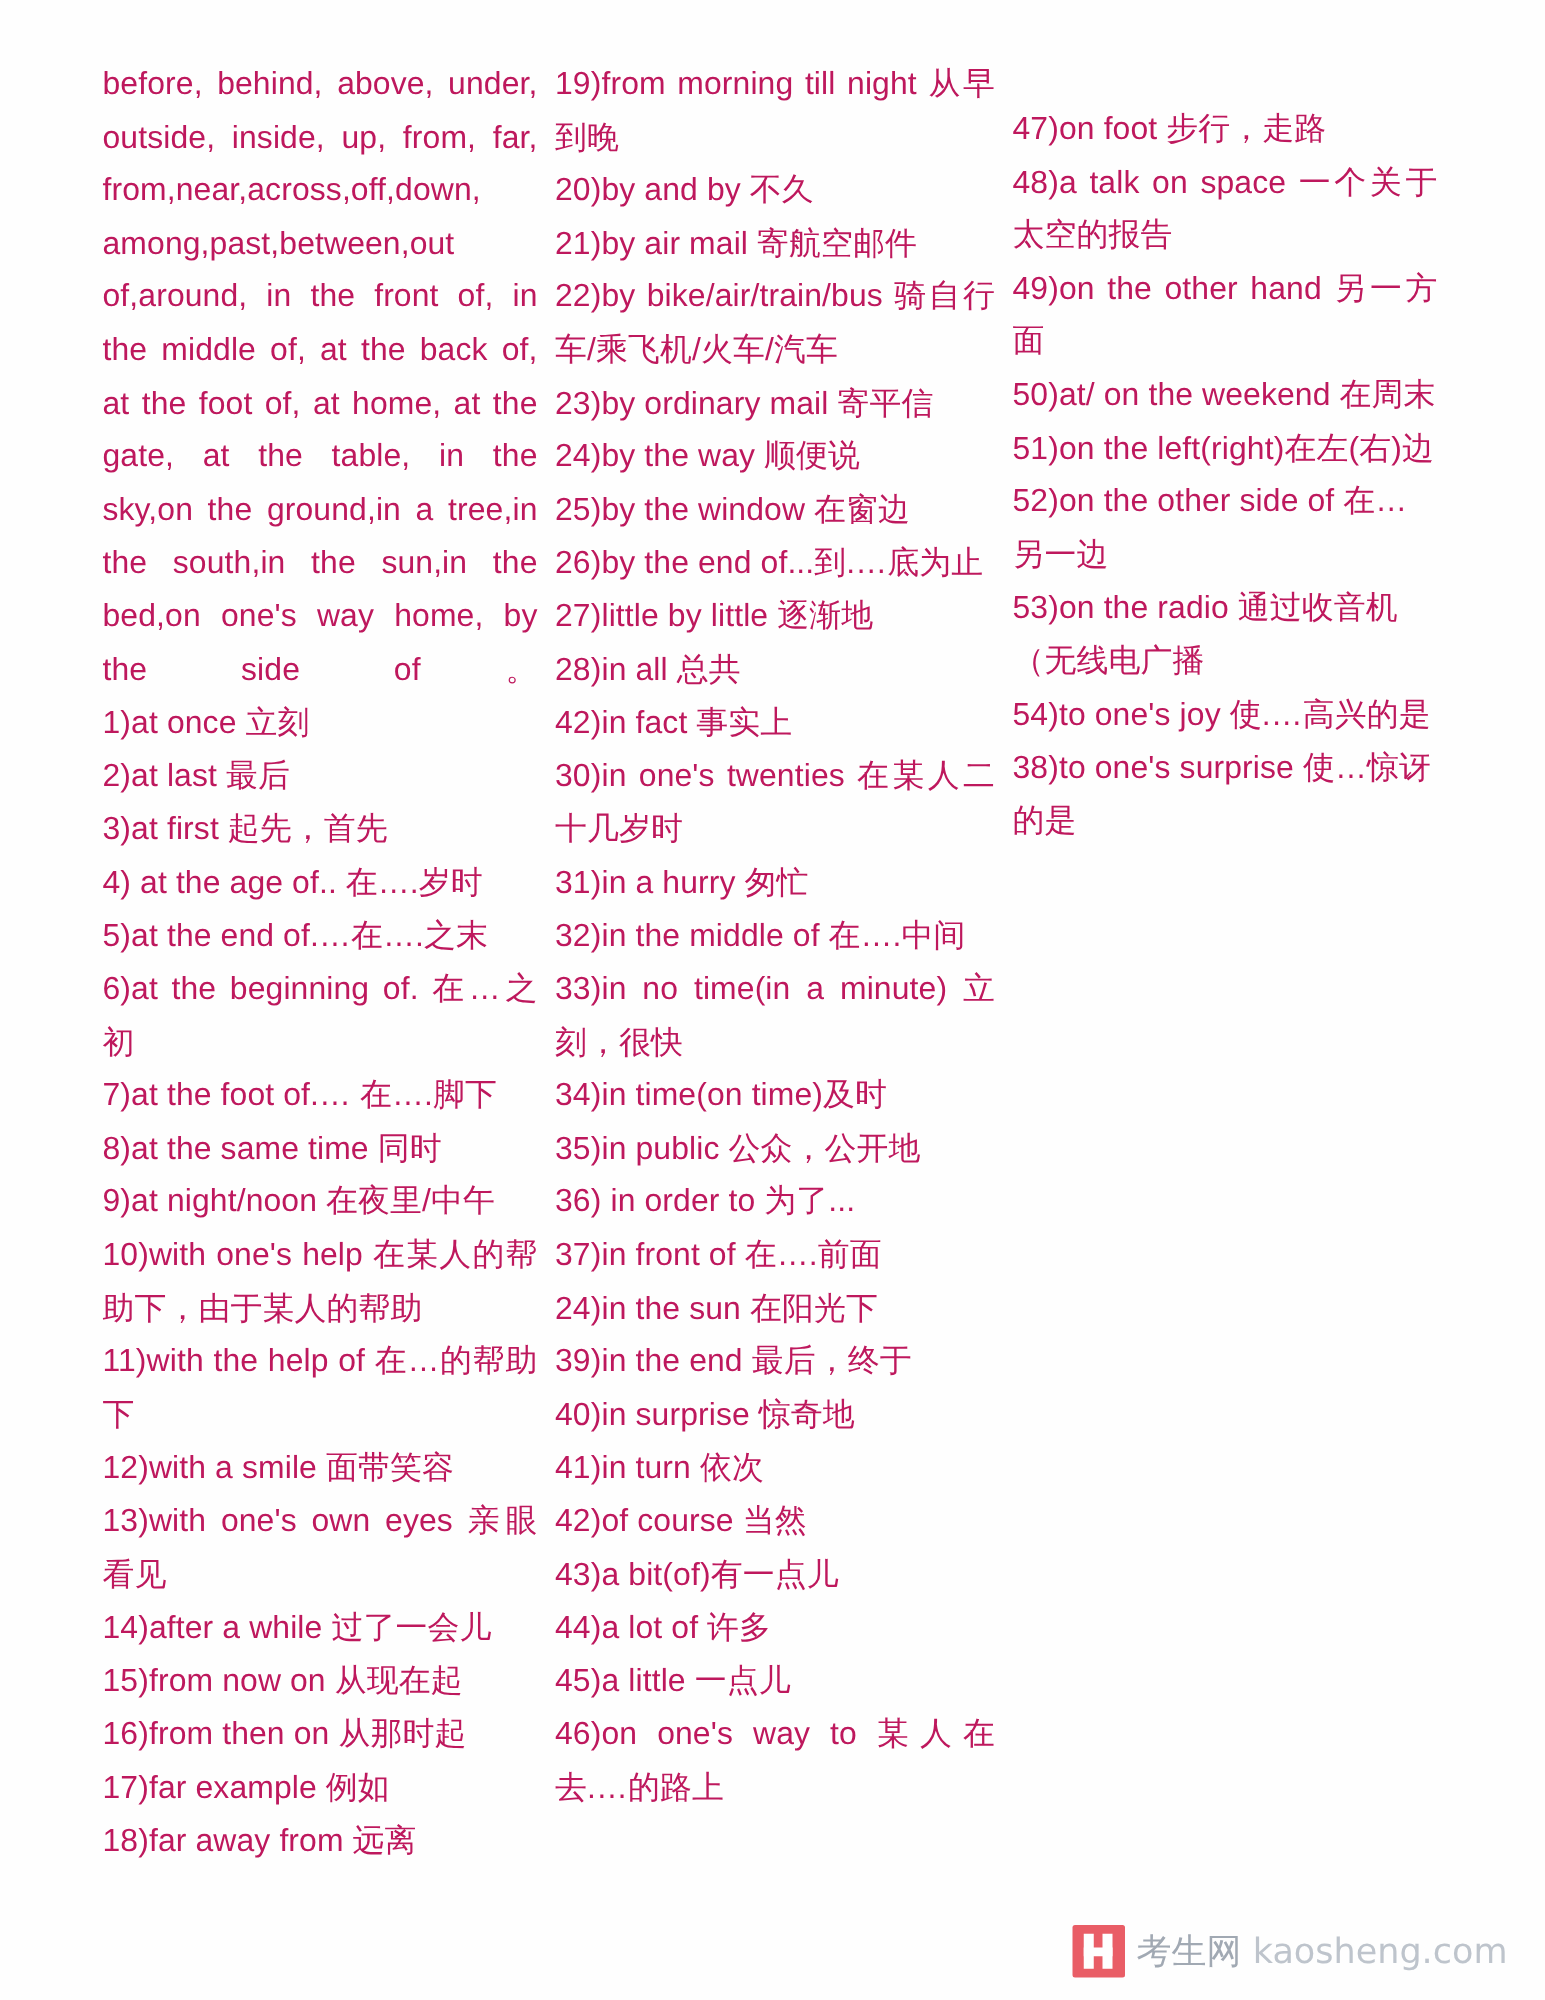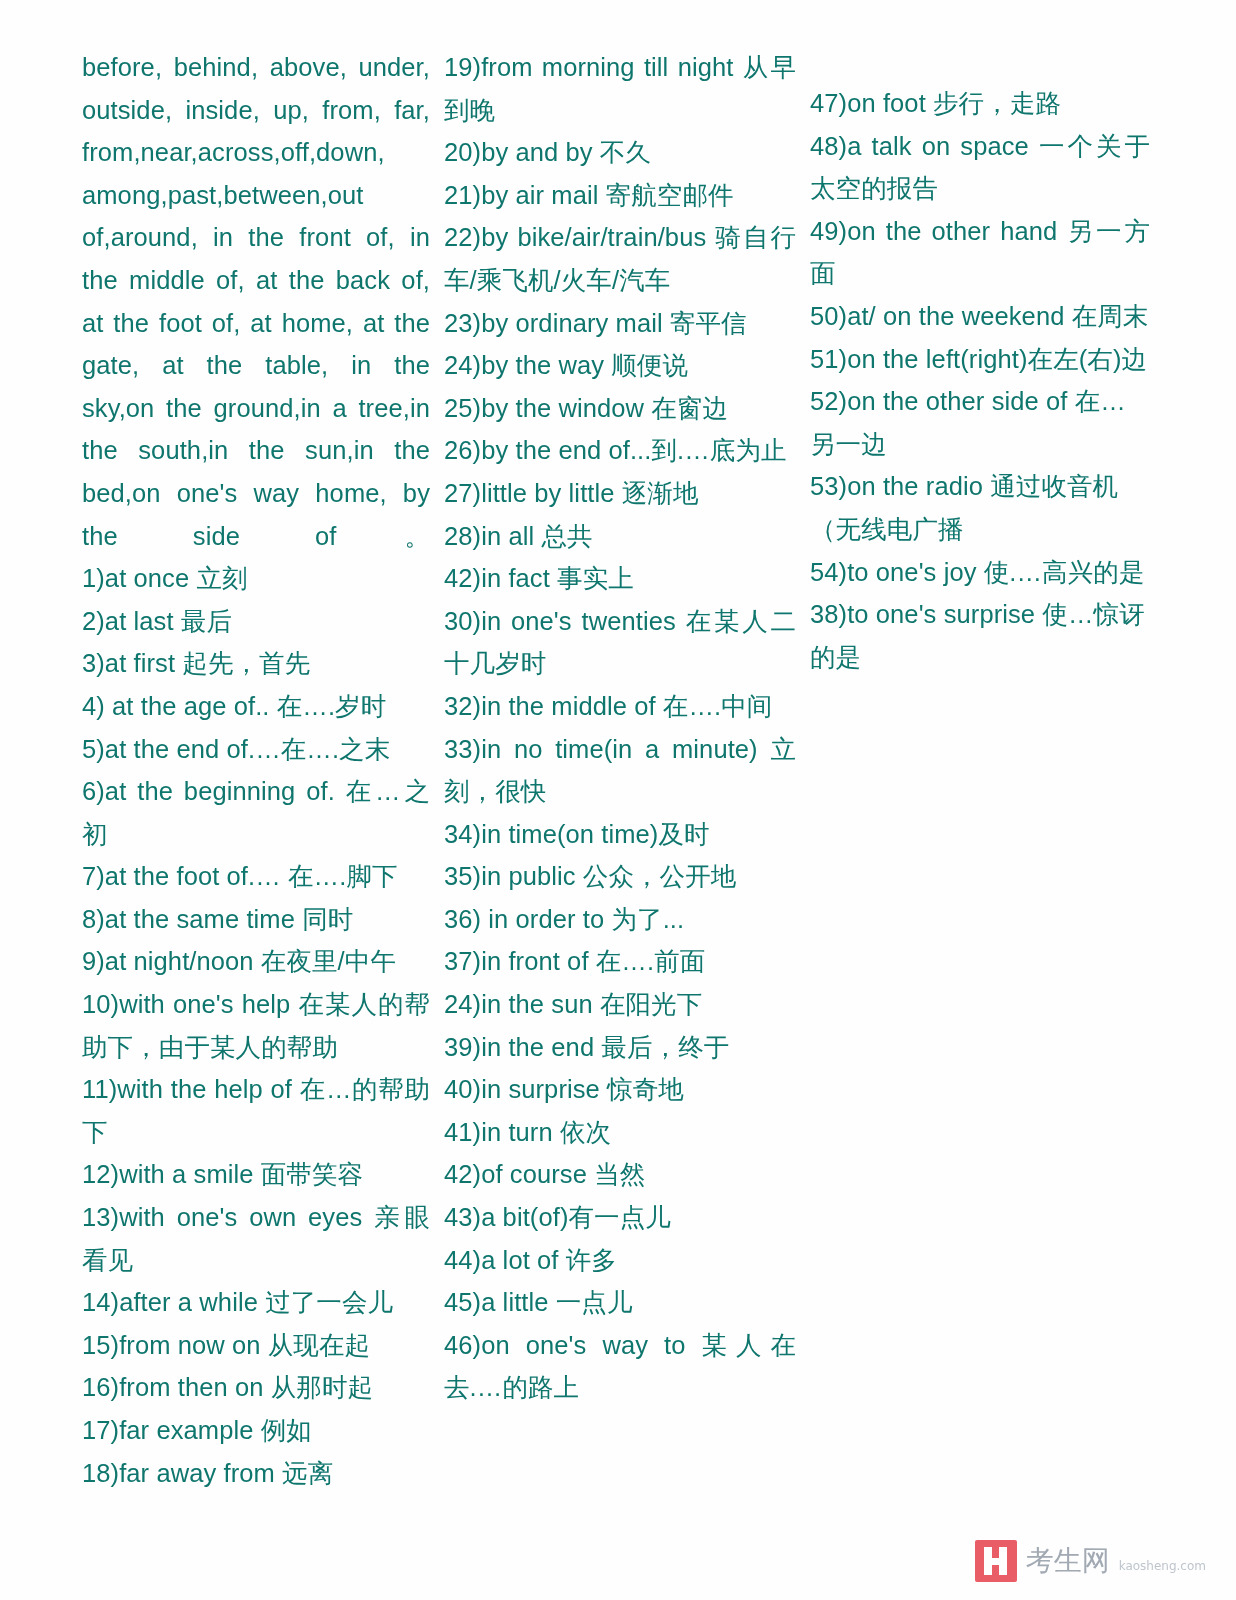--- a/index.html
+++ b/index.html
@@ -27,21 +27,21 @@
     left: 82px;
     top: 46px;
     width: 1080px;
     display: flex;
     flex-direction: row;
     gap: 0px;
   }
   .col {
     font-size: 25.5px;
     line-height: 42.6px;
-    color: #0f766e;
+    color: #be185d;
     letter-spacing: 0.1px;
   }
   .col-1 { width: 348px; padding-right: 14px; }
   .col-2 { width: 352px; padding-right: 14px; }
   .col-3 { width: 340px; margin-top: 36px; }
   .entry {
     margin: 0;
     padding: 0;
   }
   .justify {
@@ -89,21 +89,21 @@
     height: 7px;
     background: #ffffff;
     z-index: 2;
   }
   .wm-text {
     font-size: 28px;
     color: #9aa2ad;
     font-family: "DejaVu Sans", sans-serif;
   }
   .wm-text .dom {
-    font-size: 12px;
+    font-size: 28px;
     color: #b9c0c8;
   }
 </style>
 </head>
 <body>
 
 <div class="page">
 
   <div class="columns">
 
@@ -135,20 +135,21 @@
       <p class="entry">21)by air mail 寄航空邮件</p>
       <p class="entry justify-left">22)by bike/air/train/bus 骑自行车/乘飞机/火车/汽车</p>
       <p class="entry">23)by ordinary mail 寄平信</p>
       <p class="entry">24)by the way 顺便说</p>
       <p class="entry">25)by the window 在窗边</p>
       <p class="entry justify-left">26)by the end of...到.…底为止</p>
       <p class="entry">27)little by little 逐渐地</p>
       <p class="entry">28)in all 总共</p>
       <p class="entry">42)in fact 事实上</p>
       <p class="entry justify-left">30)in one's twenties 在某人二十几岁时</p>
+      <p class="entry">31)in a hurry 匆忙</p>
       <p class="entry justify-left">32)in the middle of 在….中间</p>
       <p class="entry justify-left">33)in no time(in a minute) 立刻，很快</p>
       <p class="entry">34)in time(on time)及时</p>
       <p class="entry">35)in public 公众，公开地</p>
       <p class="entry">36) in order to 为了...</p>
       <p class="entry">37)in front of 在….前面</p>
       <p class="entry">24)in the sun 在阳光下</p>
       <p class="entry">39)in the end 最后，终于</p>
       <p class="entry">40)in surprise 惊奇地</p>
       <p class="entry">41)in turn 依次</p>

